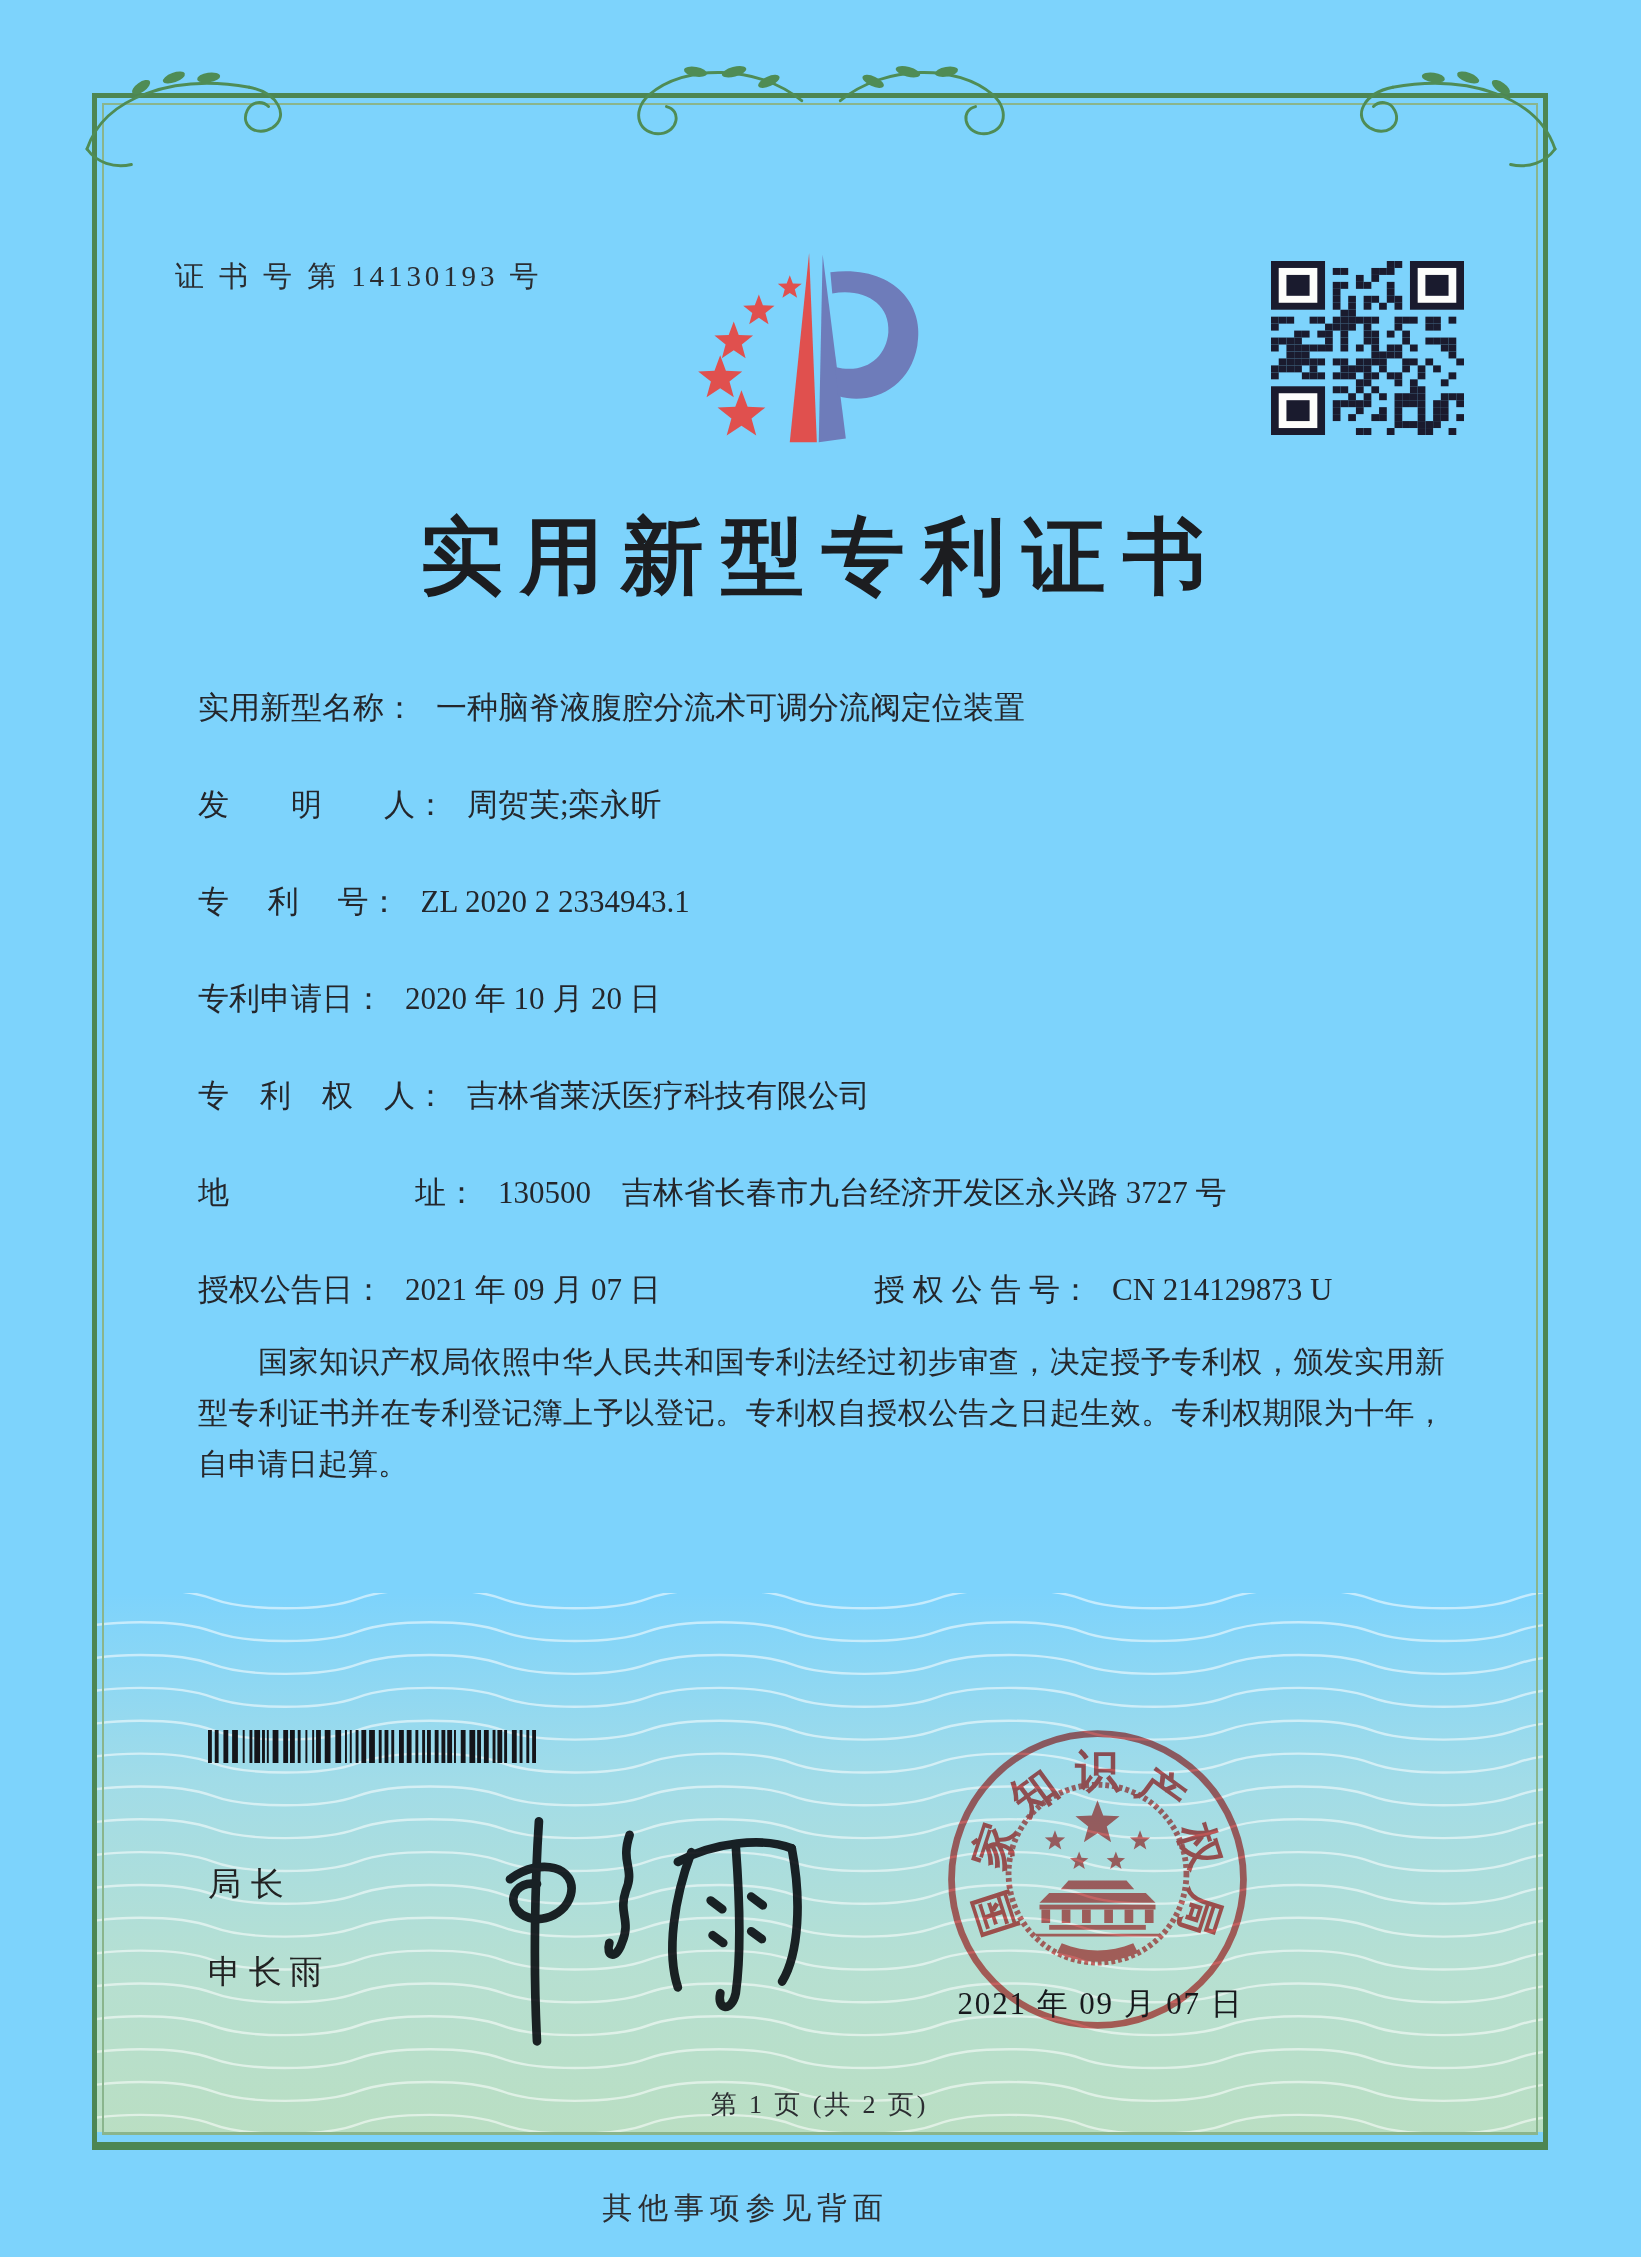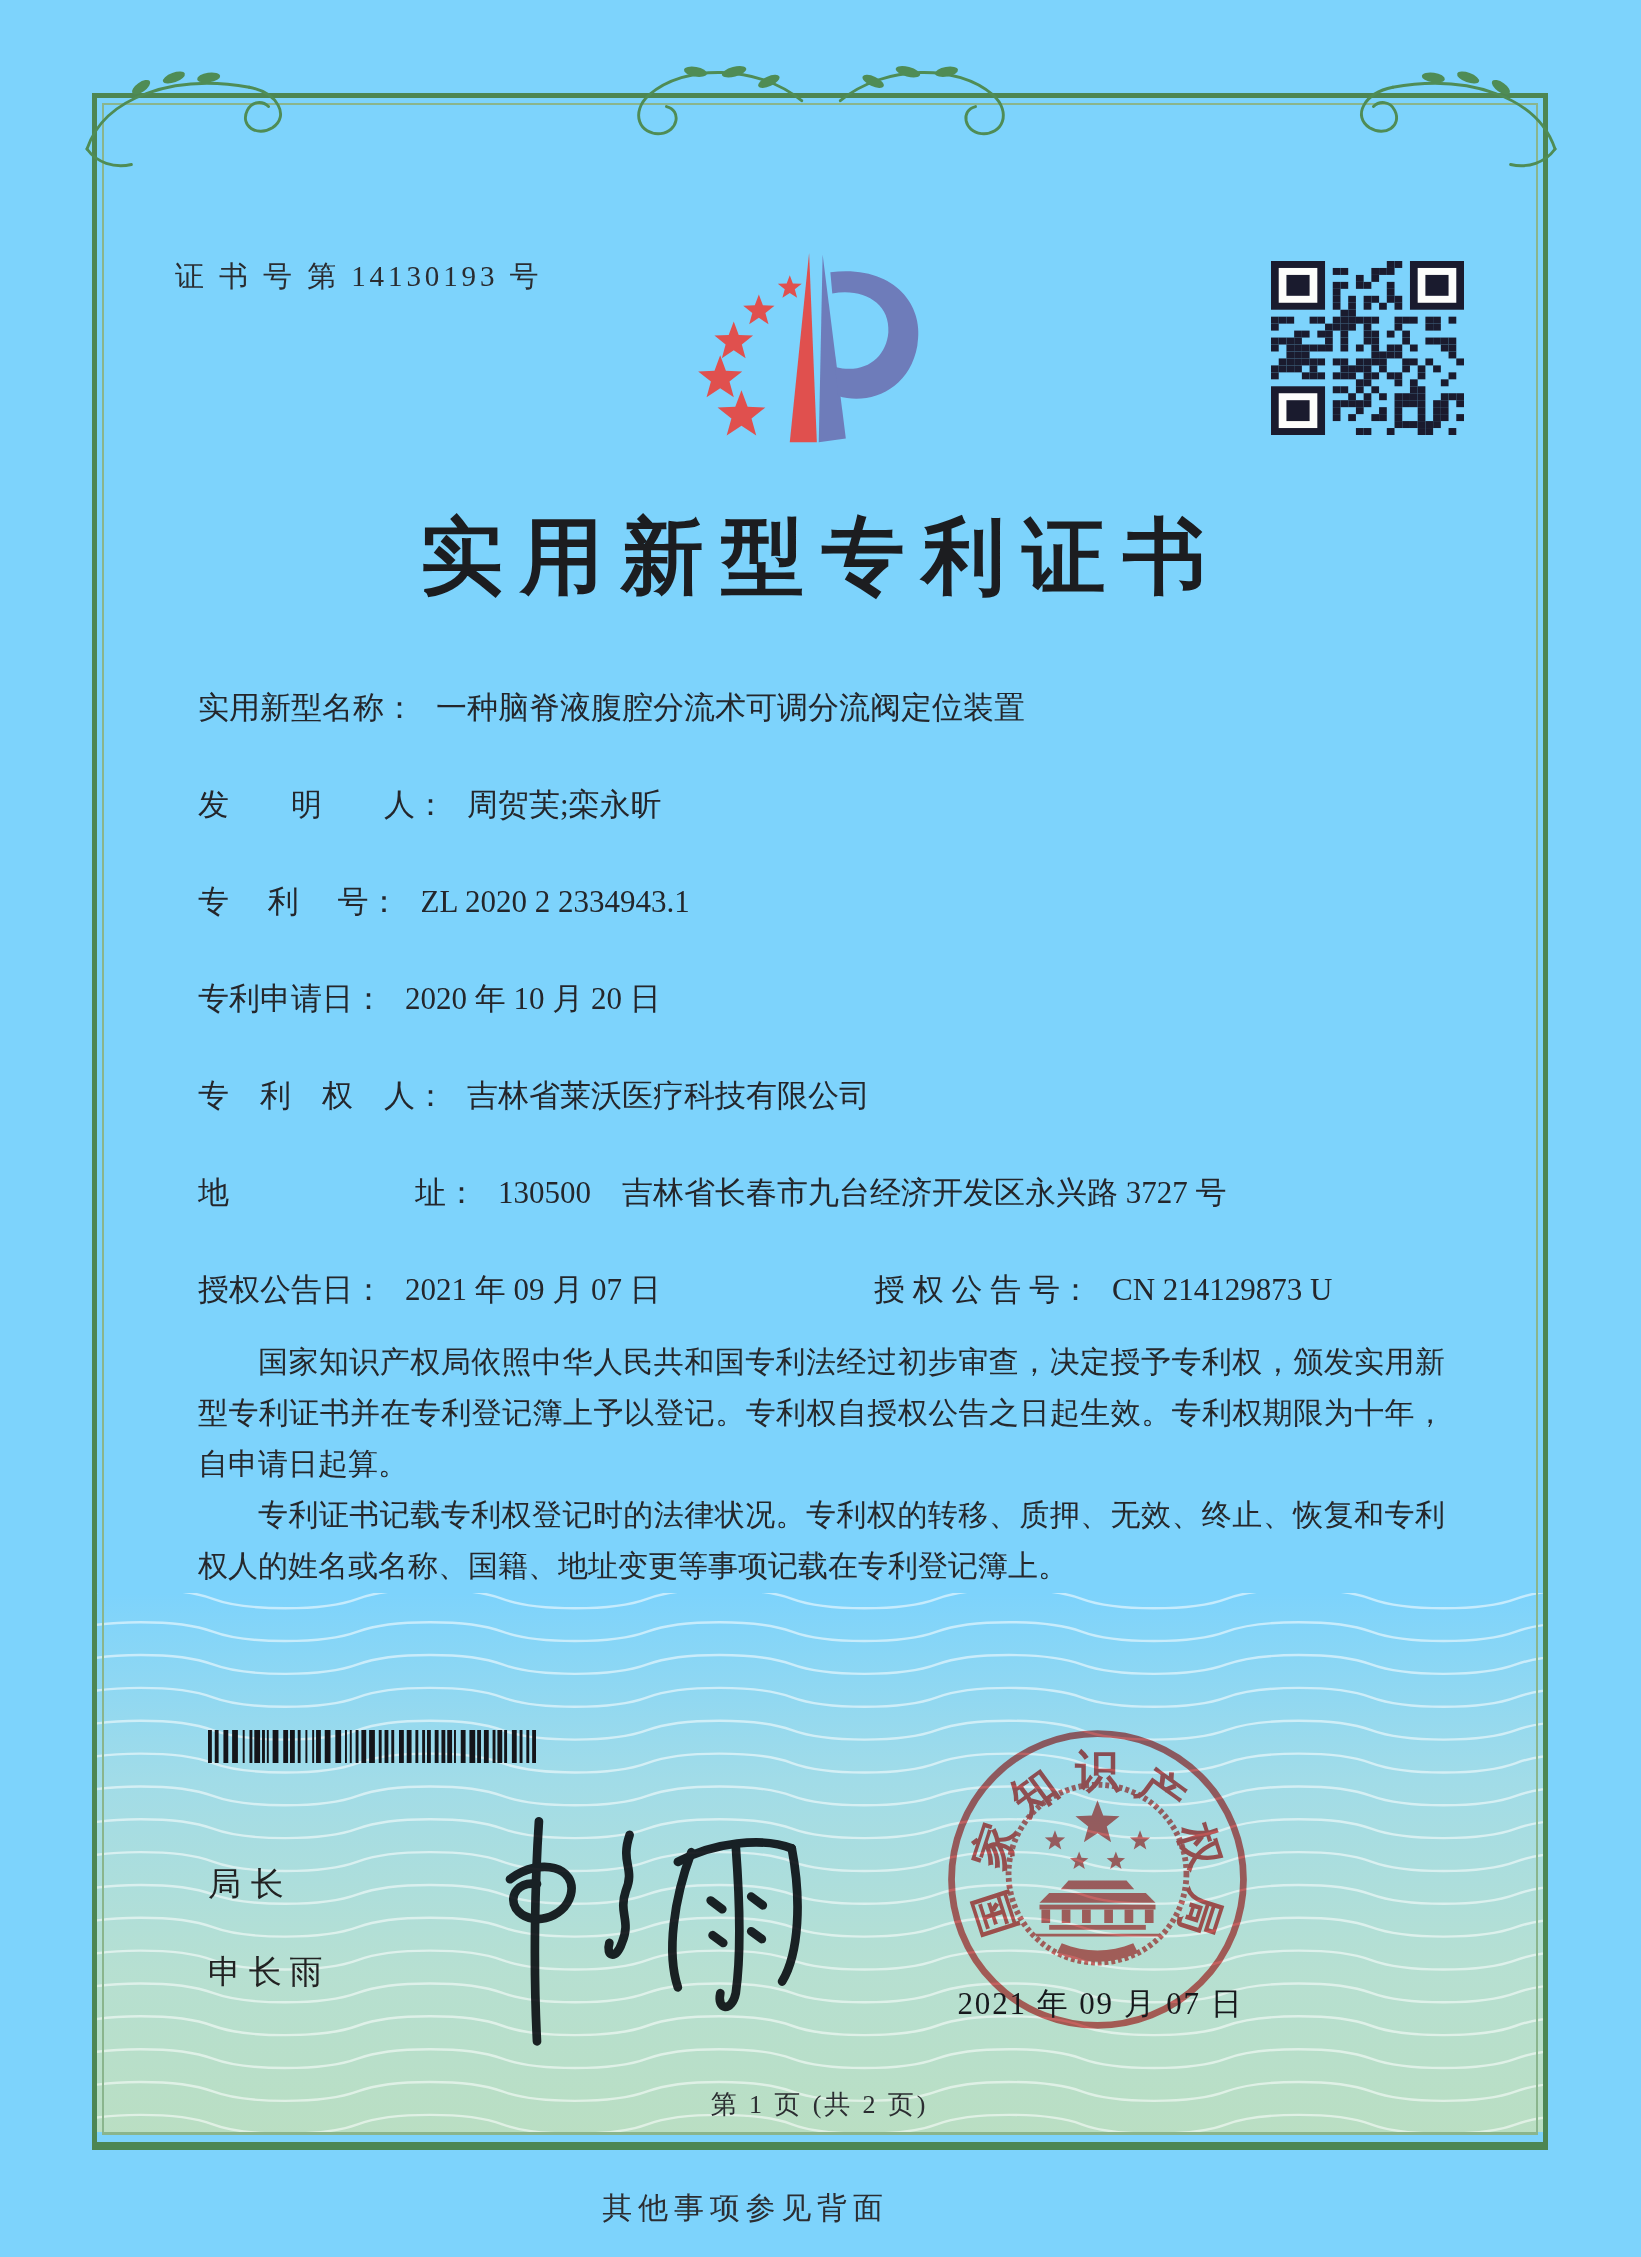--- a/index.html
+++ b/index.html
@@ -370,21 +370,20 @@
     <div class="row">
       <span class="lbl">授权公告日：</span><span class="val">2021 年 09 月 07 日</span>
       <span class="grant-right">
         <span class="lbl">授 权 公 告 号：</span><span class="val">CN 214129873 U</span>
       </span>
     </div>
   </div>
 
   <div class="abs body-text">
     <p>国家知识产权局依照中华人民共和国专利法经过初步审查，决定授予专利权，颁发实用新型专利证书并在专利登记簿上予以登记。专利权自授权公告之日起生效。专利权期限为十年，自申请日起算。</p>
-    <p>专利证书记载专利权登记时的法律状况。专利权的转移、质押、无效、终止、恢复和专利权人的姓名或名称、国籍、地址变更等事项记载在专利登记簿上。</p>
   </div>
 
   <svg id="barcodeSvg" class="abs" style="left:208px;top:1730px;" width="328" height="33" viewBox="0 0 340 34" preserveAspectRatio="none">
       <rect x="0" y="0" width="4" height="34" fill="#14151a"></rect>
       <rect x="7" y="0" width="4" height="34" fill="#14151a"></rect>
       <rect x="16" y="0" width="5" height="34" fill="#14151a"></rect>
       <rect x="25" y="0" width="6" height="34" fill="#14151a"></rect>
       <rect x="36" y="0" width="2" height="34" fill="#14151a"></rect>
       <rect x="43" y="0" width="3" height="34" fill="#14151a"></rect>
       <rect x="48" y="0" width="6" height="34" fill="#14151a"></rect>

